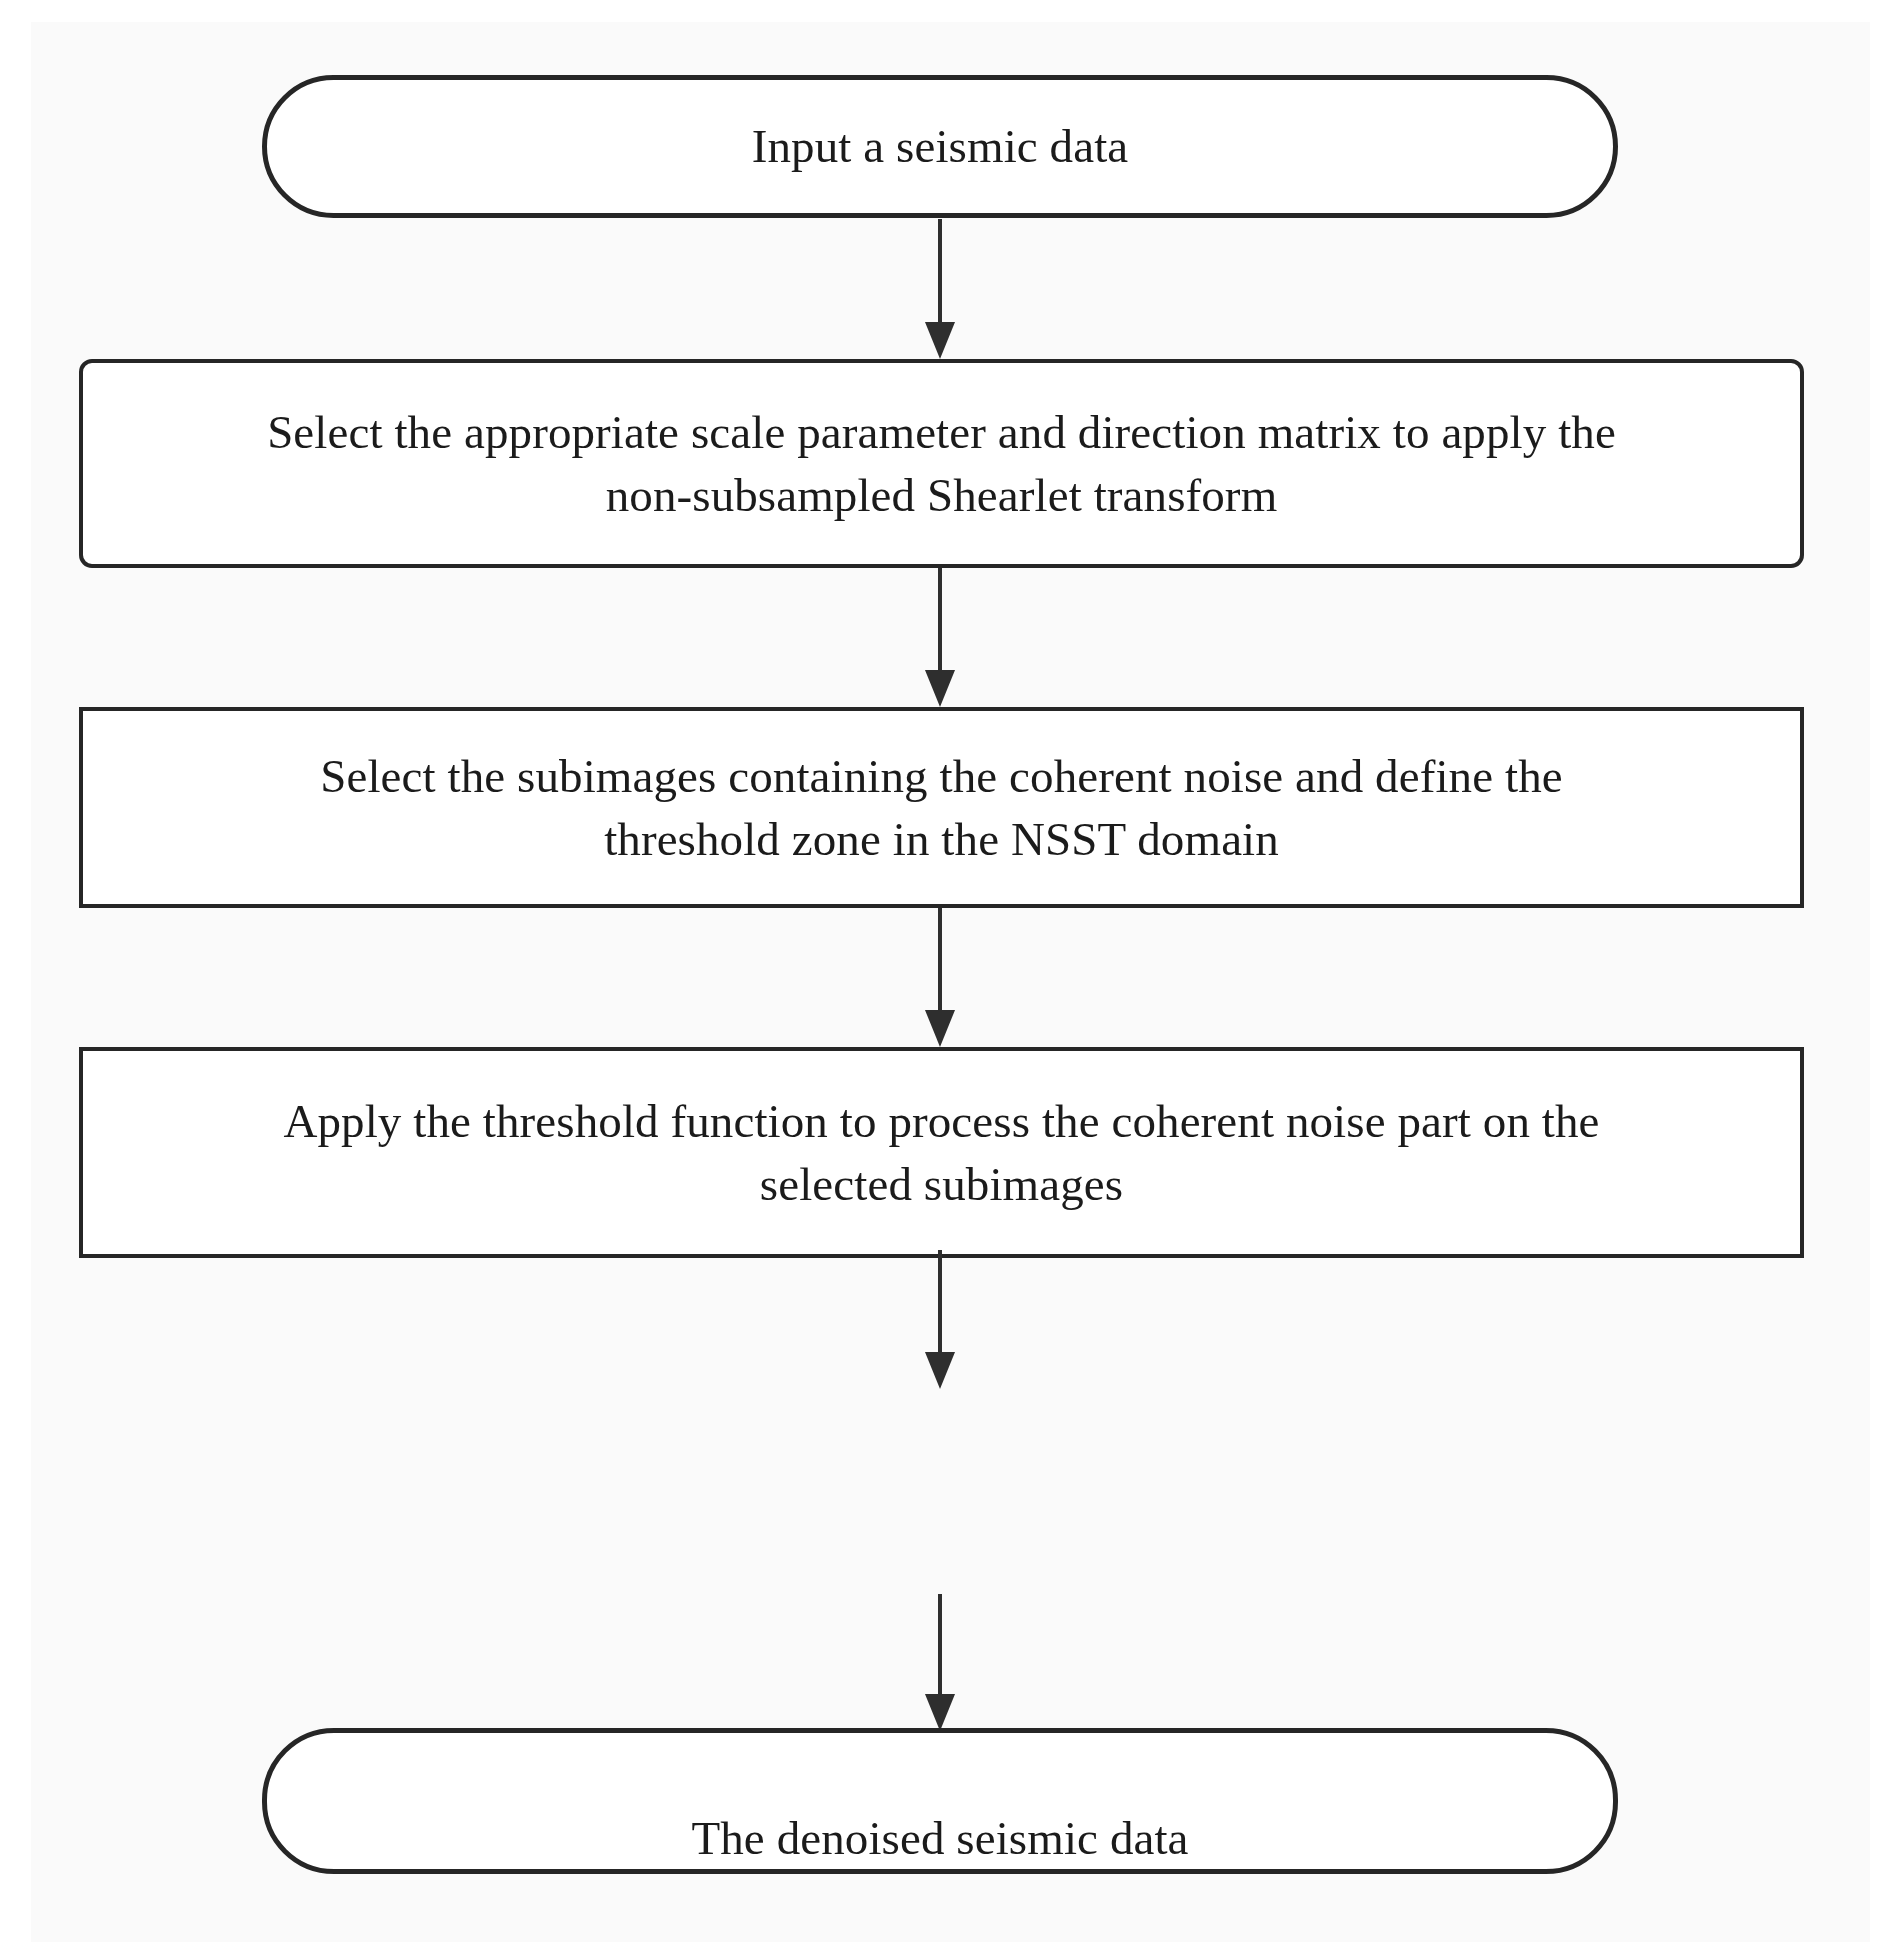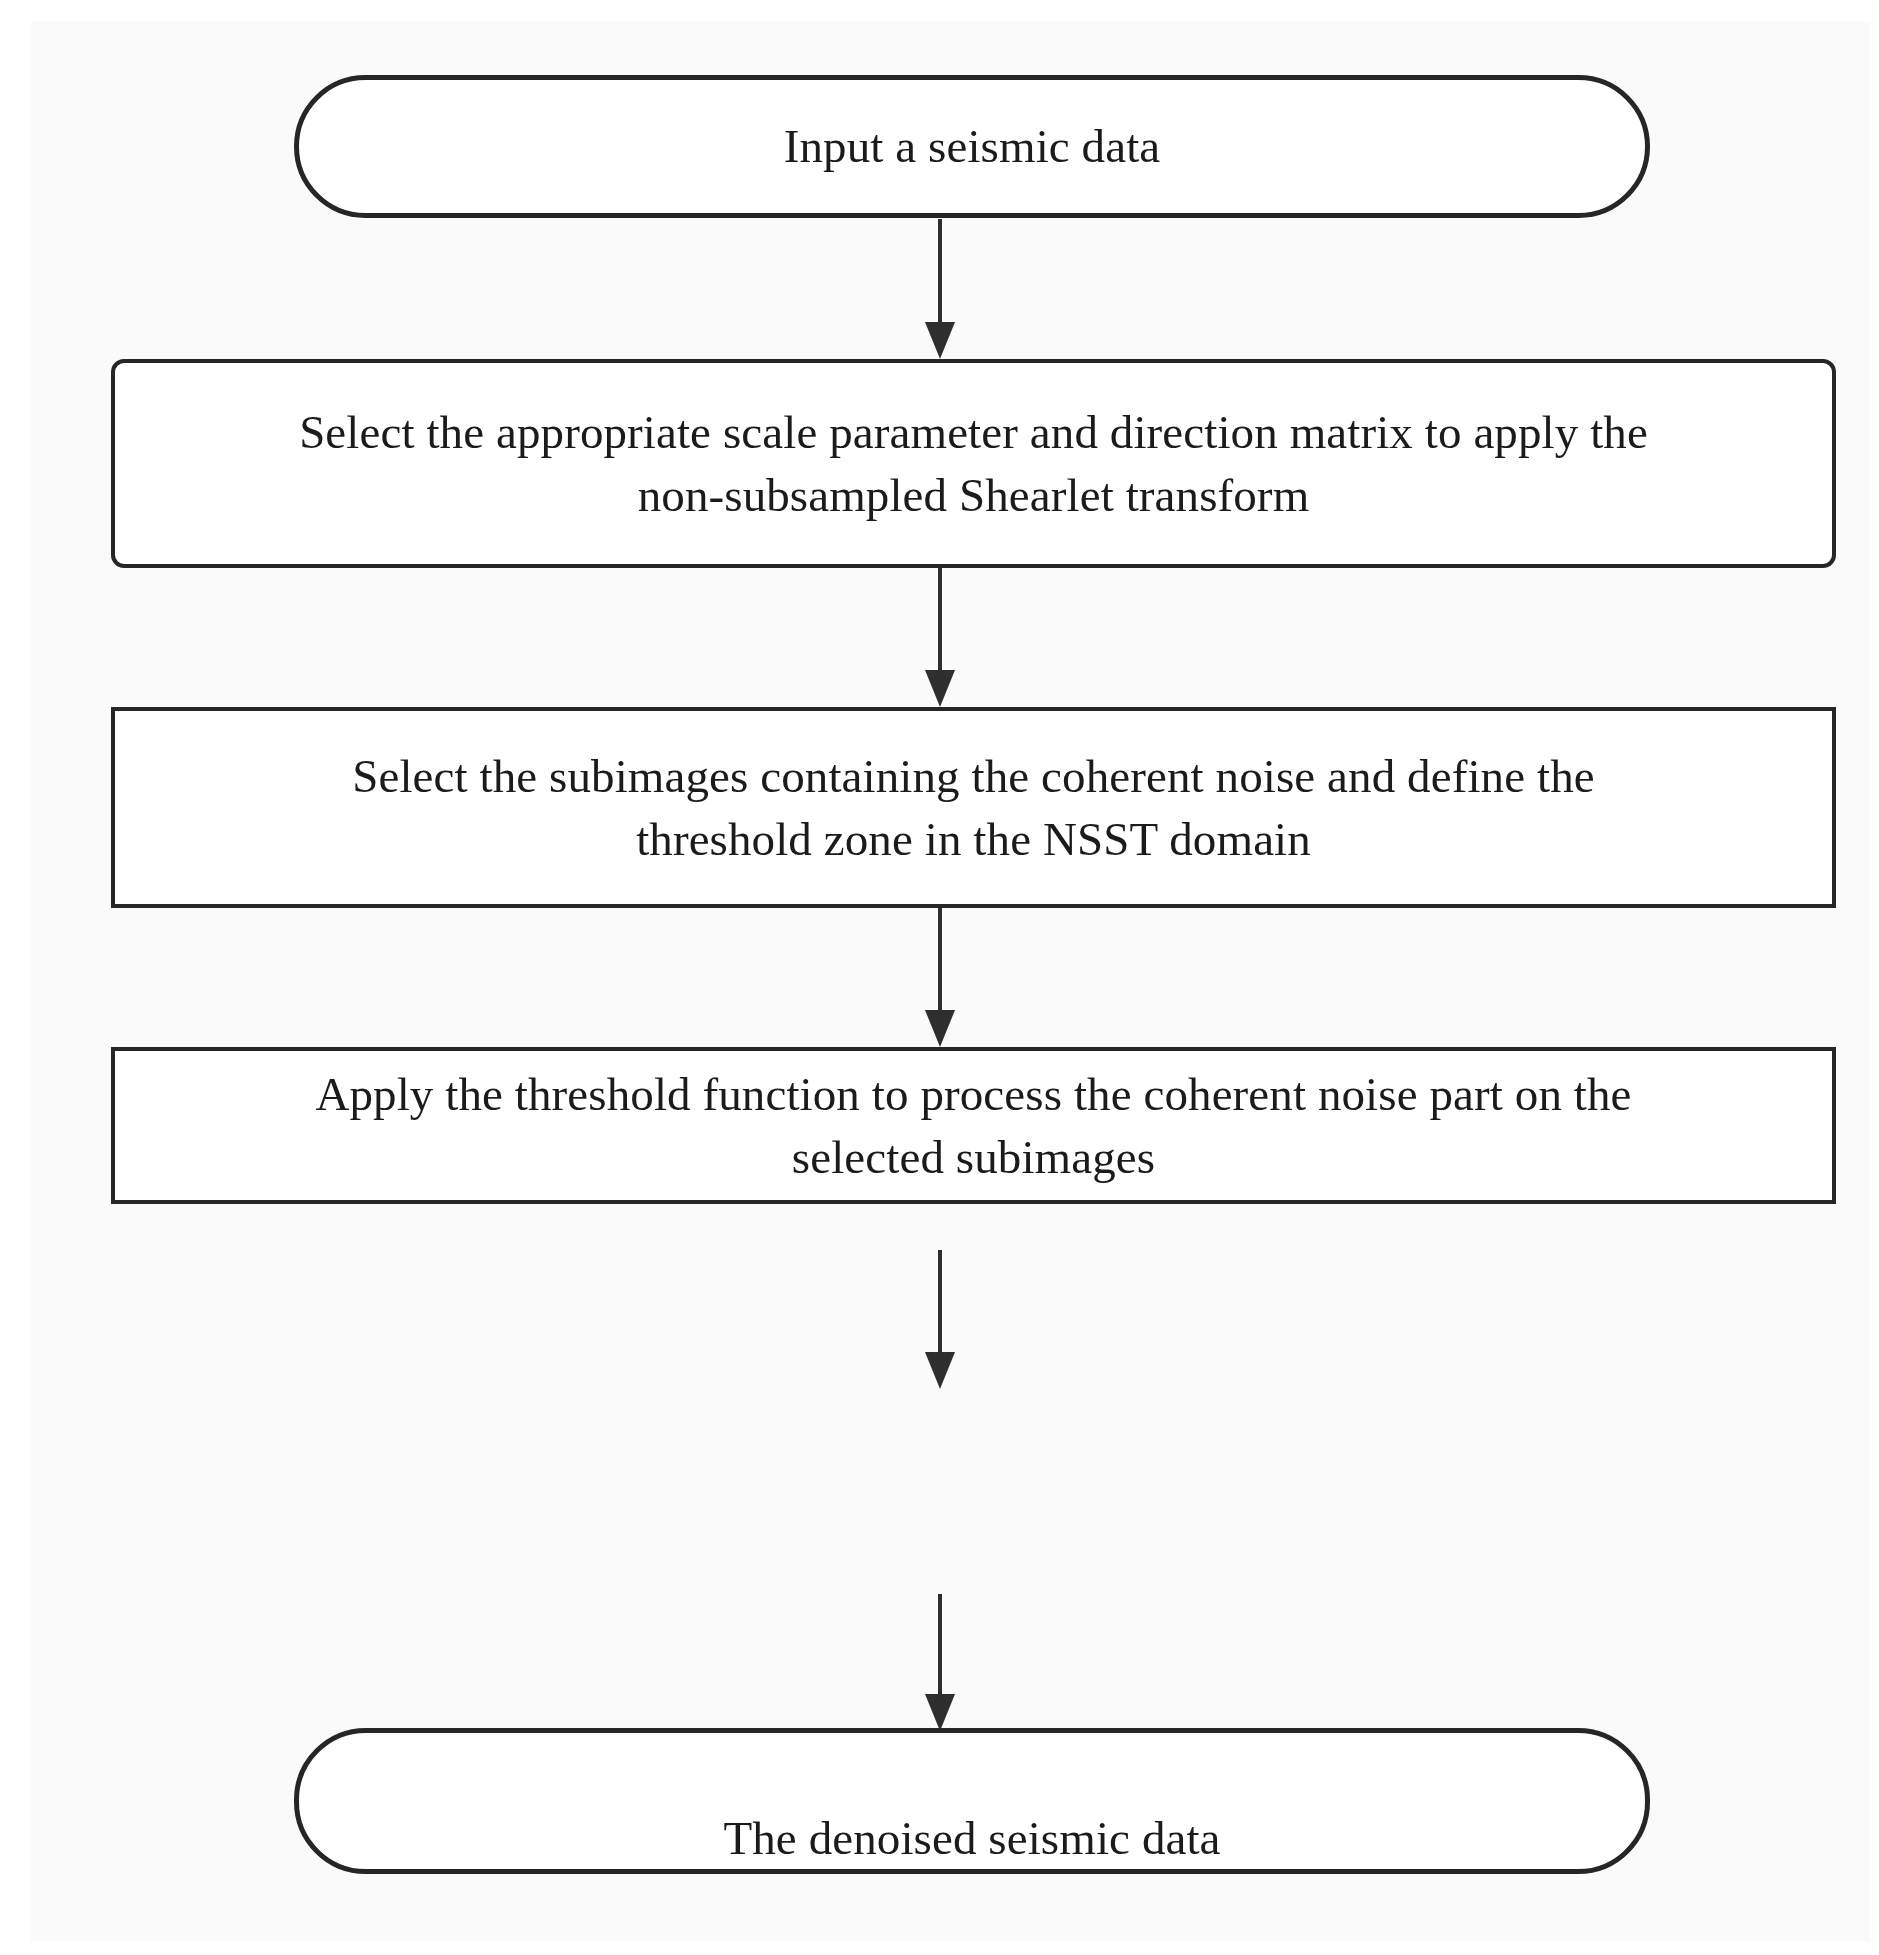--- a/index.html
+++ b/index.html
@@ -46,21 +46,20 @@
   .node {
     position: absolute;
     box-sizing: border-box;
     background: #ffffff;
     border: 4.4px solid #262626;
     display: flex;
     align-items: center;
     justify-content: center;
     text-align: center;
     color: #1b1b1b;
-    margin-left: 32px;
   }
 
   .node .node-text {
     display: block;
     font-size: 47px;
     line-height: 1.32;
     letter-spacing: 0.1px;
     padding: 0 25px;
     white-space: pre-line;
   }
@@ -128,21 +127,21 @@
   <div class="node process" style="left:79px; top:707px; width:1725px; height:201px;">
     <span class="node-text">Select the subimages containing the coherent noise and define the
 threshold zone in the NSST domain</span>
   </div>
 
   <div class="connector" style="left:918px; top:908px; height:139px;">
     <div class="shaft" style="height:102px;"></div>
     <div class="head" style="top:102px;"></div>
   </div>
 
-  <div class="node process" style="left:79px; top:1047px; width:1725px; height:157px;">
+  <div class="node process" style="left:79px; top:1047px; width:1725px; height:211px;">
     <span class="node-text">Apply the threshold function to process the coherent noise part on the
 selected subimages</span>
   </div>
 
   <div class="connector" style="left:918px; top:1250px; height:139px;">
     <div class="shaft" style="height:102px;"></div>
     <div class="head" style="top:102px;"></div>
   </div>
 
 

